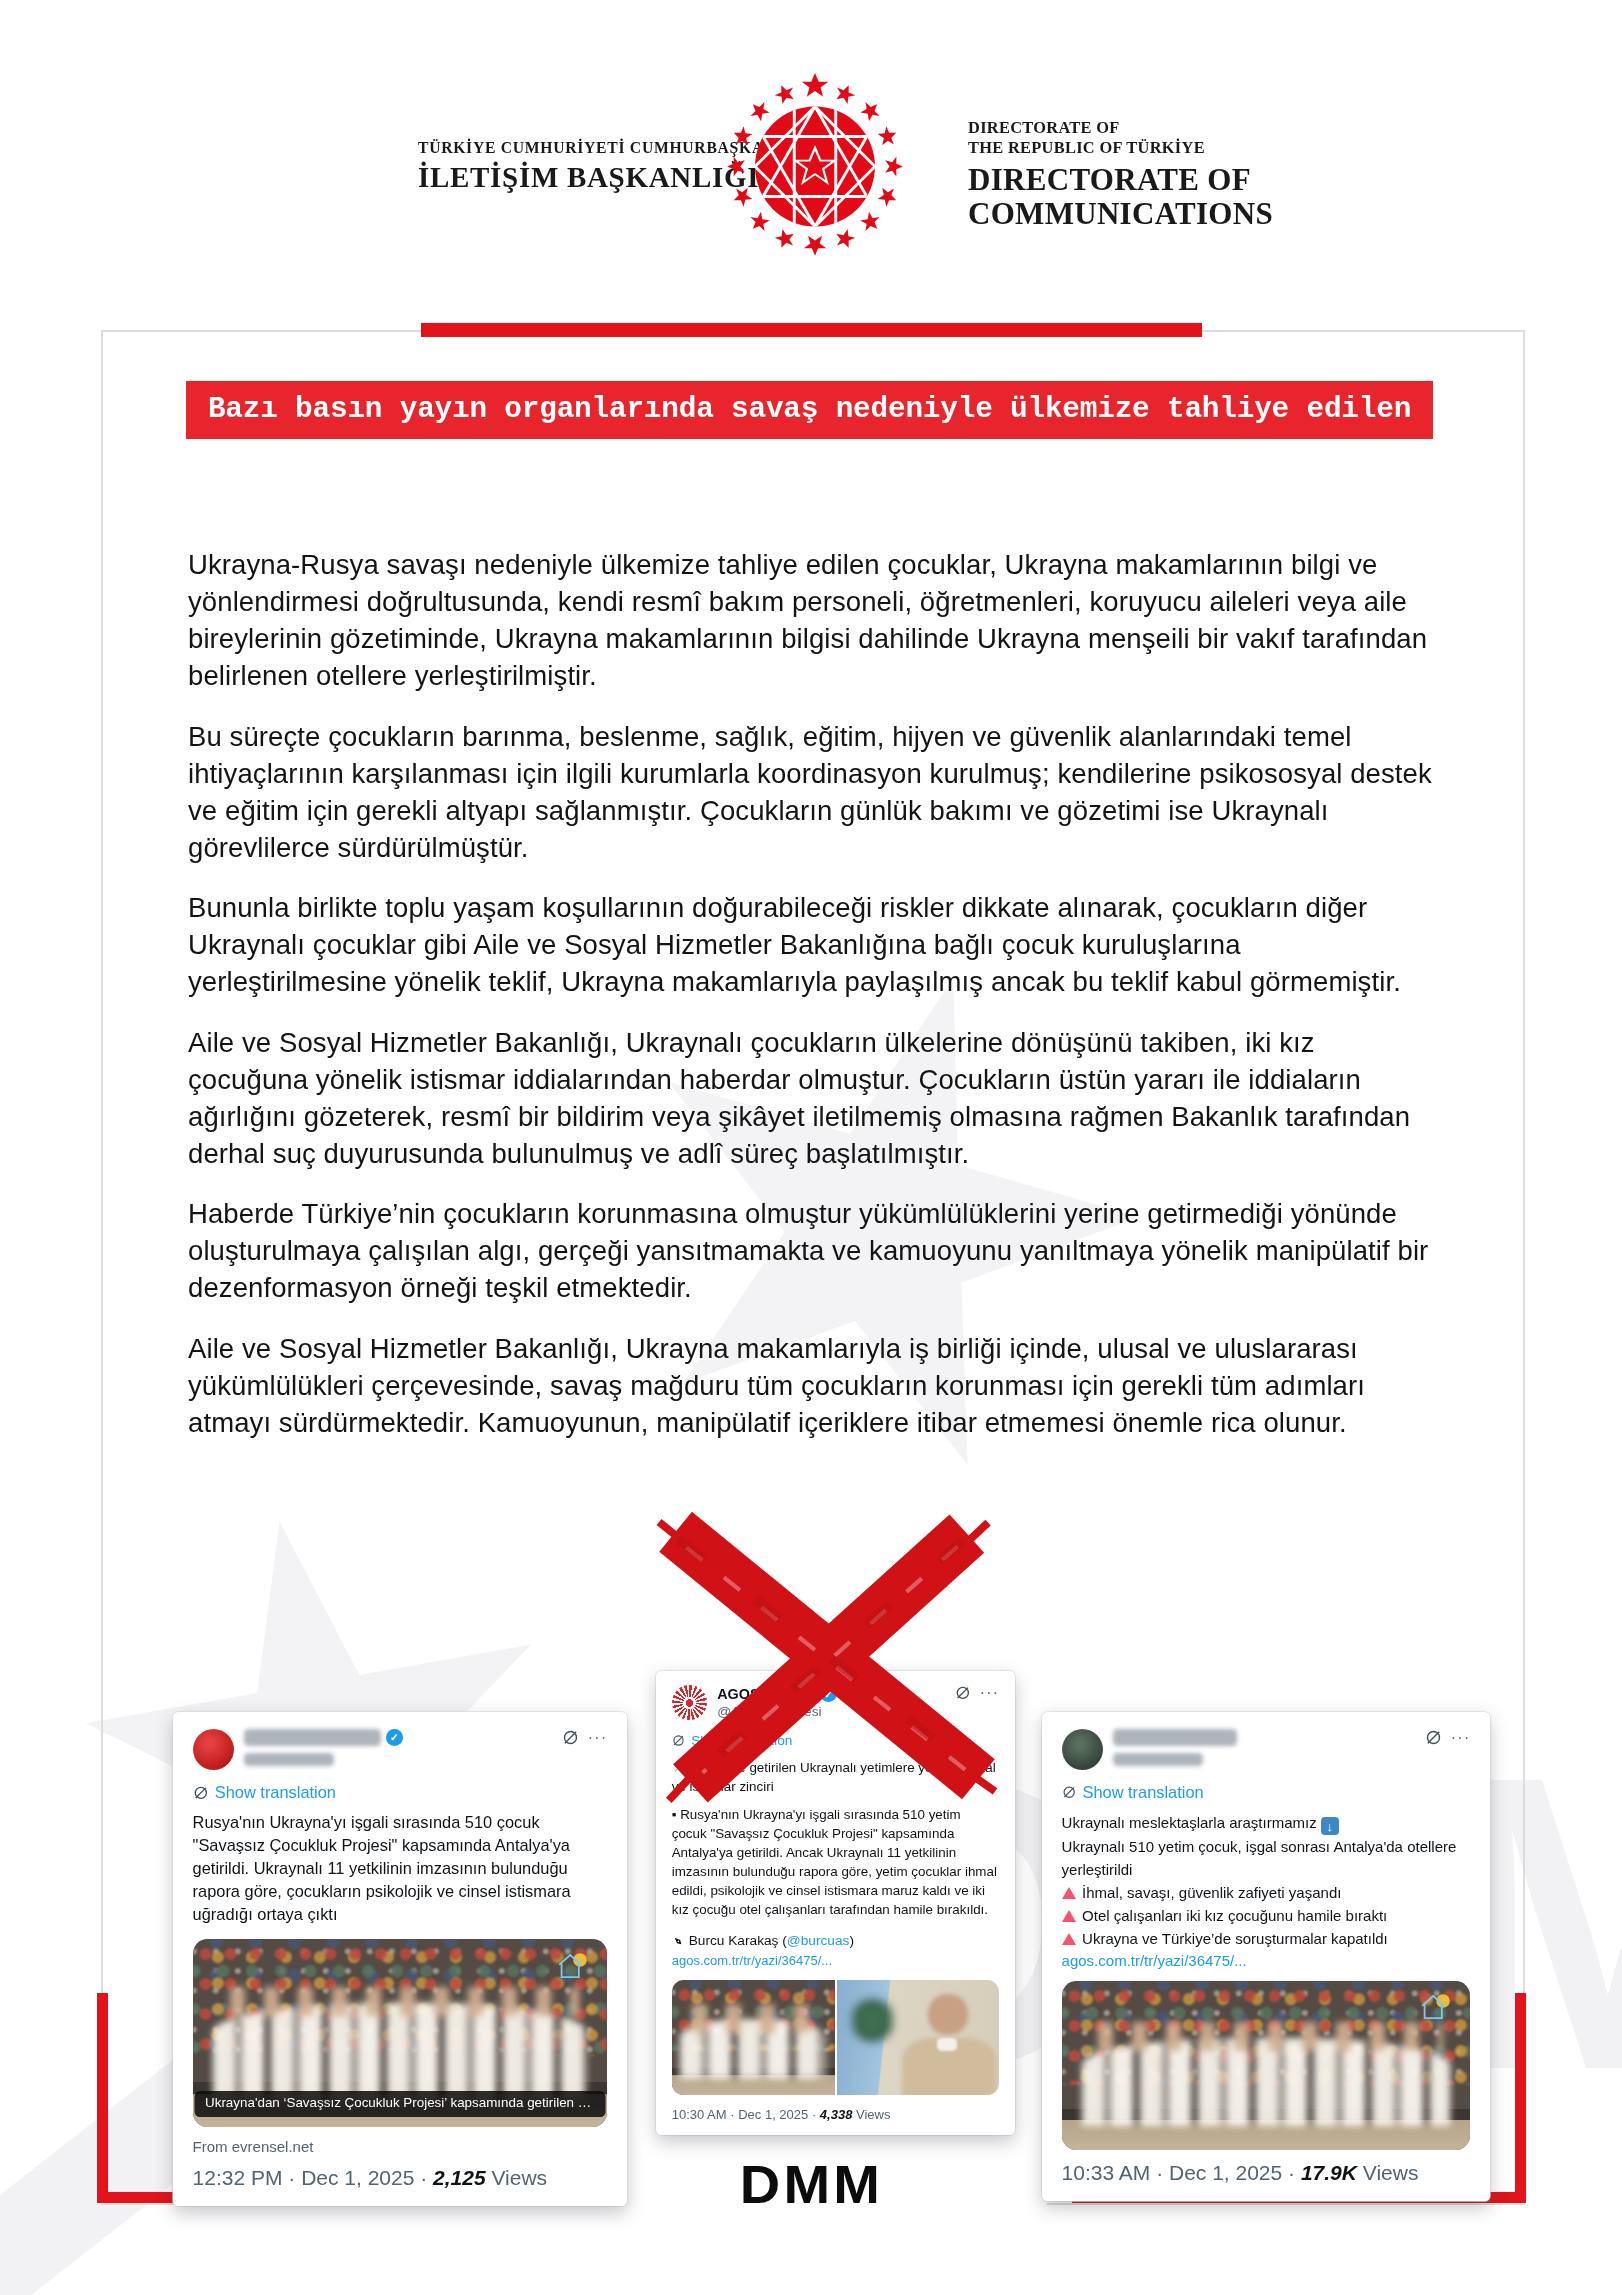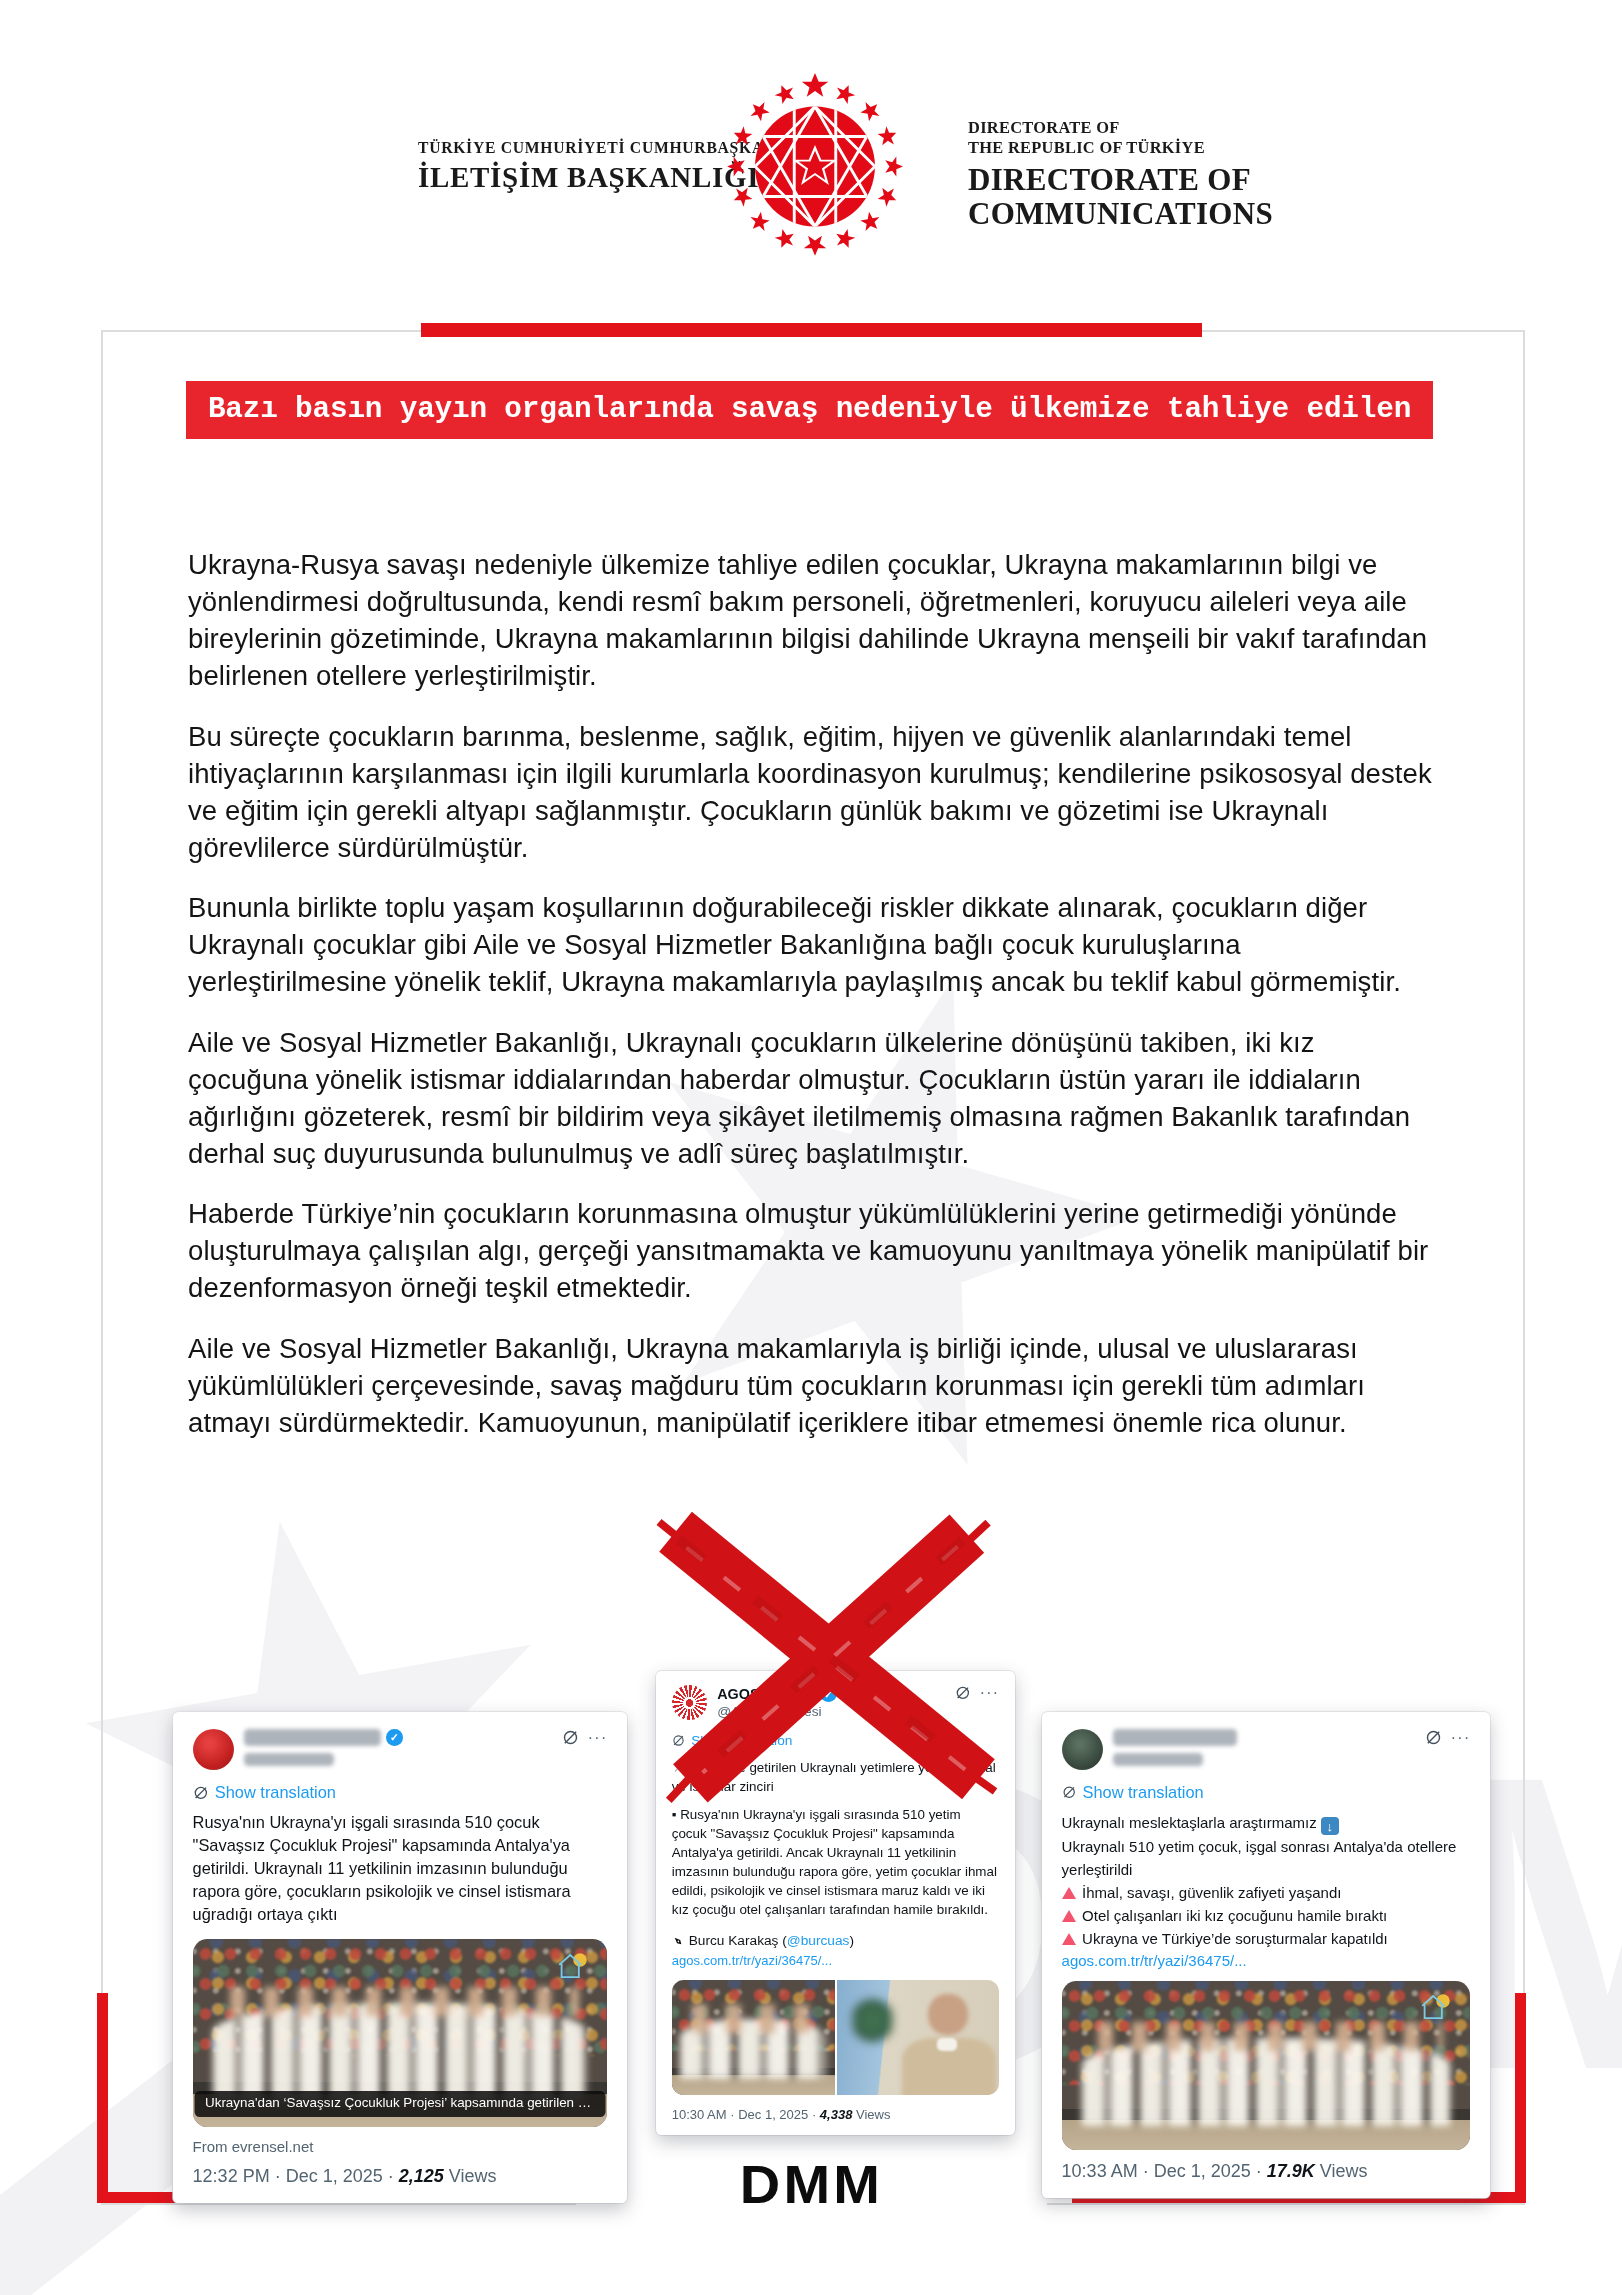--- a/index.html
+++ b/index.html
@@ -121,21 +121,21 @@
   .house-logo{position:absolute;top:10.5px;right:11.8px;opacity:.95;}
 
   .man{position:relative;overflow:hidden;background:linear-gradient(96deg,#86aecf 0%,#a3c4dd 30%,#ddd6c4 31%,#d6cdb9 100%);}
   .man .crest{position:absolute;top:14%;left:10%;width:24%;height:42%;filter:blur(4.6px);
     background:radial-gradient(circle,#3f6f4f 0 40%,#2c4f3a 62%,transparent 72%);}
   .man .head{position:absolute;top:12%;left:56%;width:25%;height:36%;background:#c8a084;border-radius:46%;filter:blur(2px);}
   .man .body{position:absolute;bottom:-8%;left:40%;width:58%;height:58%;background:#cfbc9c;border-radius:32% 32% 0 0;filter:blur(2px);}
   .man .collar{position:absolute;bottom:38%;left:62%;width:12%;height:12%;background:#f4f1ea;border-radius:30%;filter:blur(1.3px);}
 
   .source{color:#536471;font-size:15px;margin-top:10.5px;}
-  .ts{color:#536471;font-size:18px;margin-top:11.8px;}
+  .ts{color:#536471;font-size:21px;margin-top:11.8px;}
   .tw-mid .ts{font-size:13px;}
   .ts b{color:#0f1419;font-style:italic;}
 
   
   .dmm-logo{position:absolute;left:0;right:0;top:2152px;text-align:center;z-index:4;
     font-size:56px;font-weight:bold;letter-spacing:3.3px;color:#0c0c0c;transform:scaleY(.96);}
   .dmm-url{position:absolute;left:0;right:0;top:2209px;text-align:center;z-index:4;
     font-size:22px;color:#15181c;letter-spacing:0.3px;}
 </style>
 </head>

